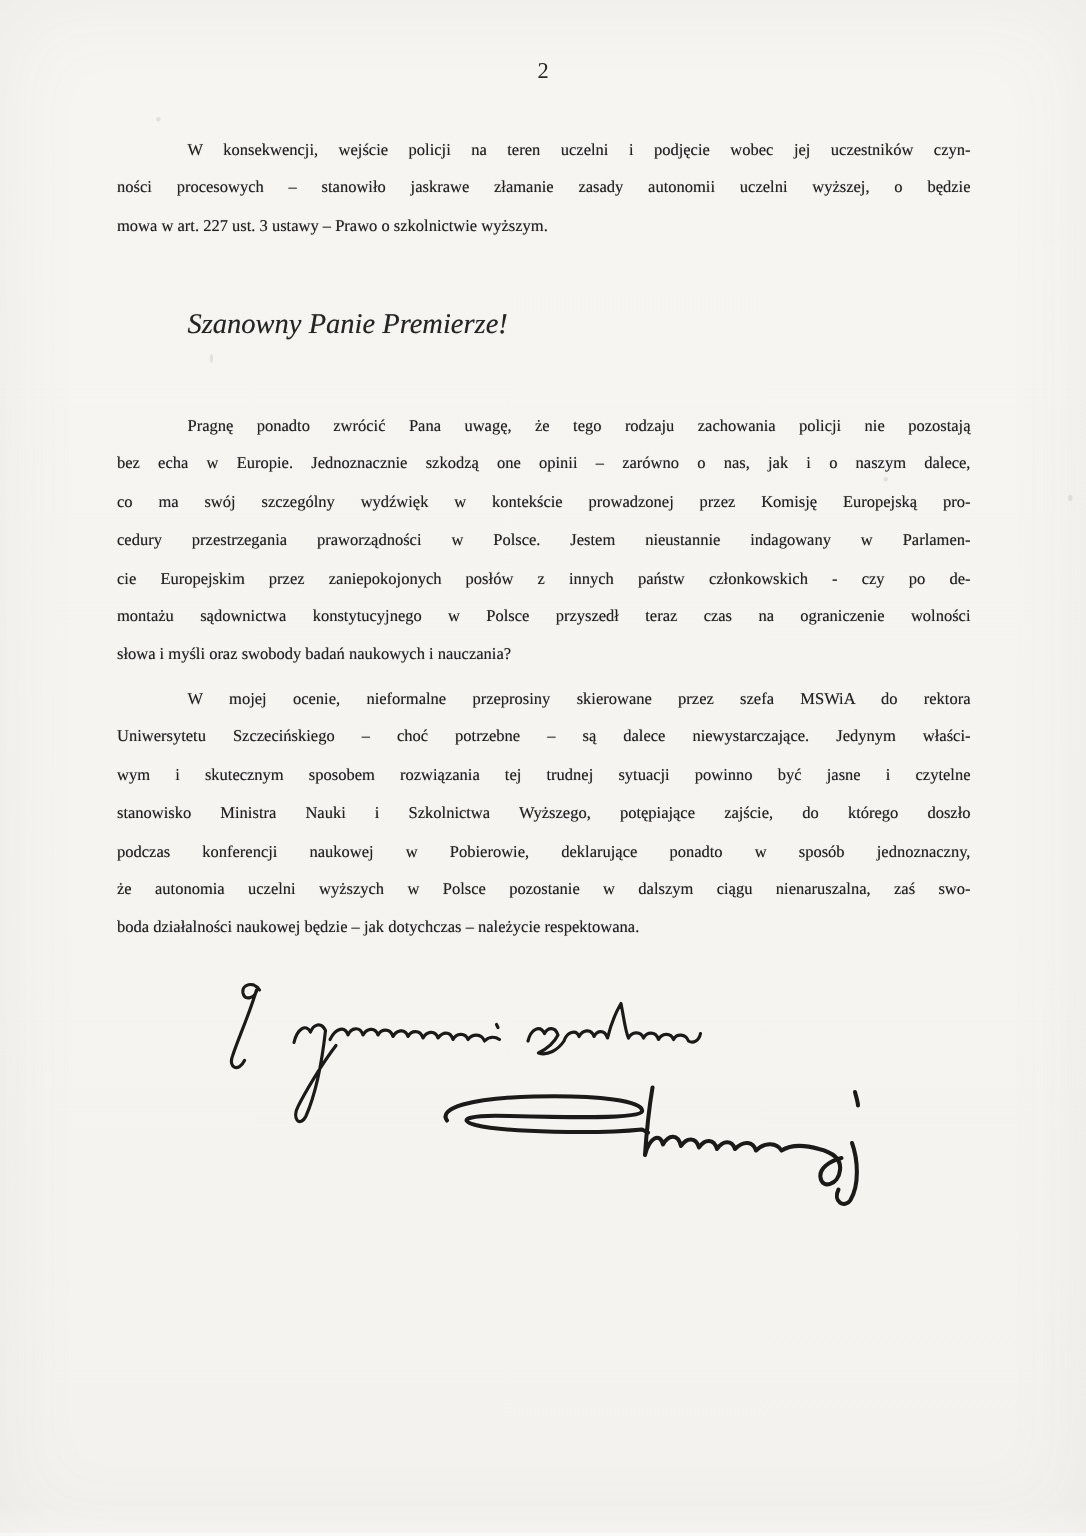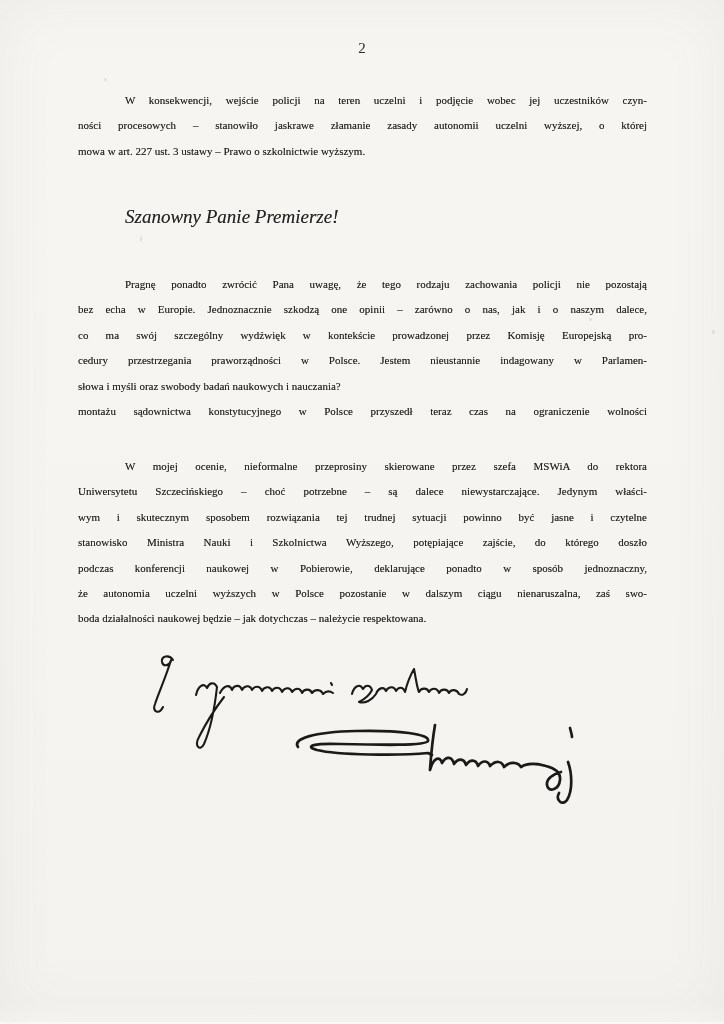--- a/index.html
+++ b/index.html
@@ -37,33 +37,34 @@
 </style>
 </head>
 <body>
 
 <div id="page">
 
   <div class="pageno">2</div>
 
   <div class="block" style="top:88px">
     <div class="line first">W konsekwencji, wejście policji na teren uczelni i podjęcie wobec jej uczestników czyn-</div>
-    <div class="line">ności procesowych – stanowiło jaskrawe złamanie zasady autonomii uczelni wyższej, o której</div>
+    <div class="line">ności procesowych – stanowiło jaskrawe złamanie zasady autonomii uczelni wyższej, o będzie</div>
     <div class="line last">mowa w art. 227 ust. 3 ustawy – Prawo o szkolnictwie wyższym.</div>
   </div>
 
   <div class="salutation" style="top:204px">Szanowny Panie Premierze!</div>
 
   <div class="block" style="top:272px">
     <div class="line first">Pragnę ponadto zwrócić Pana uwagę, że tego rodzaju zachowania policji nie pozostają</div>
     <div class="line">bez echa w Europie. Jednoznacznie szkodzą one opinii – zarówno o nas, jak i o naszym dalece,</div>
     <div class="line">co ma swój szczególny wydźwięk w kontekście prowadzonej przez Komisję Europejską pro-</div>
     <div class="line">cedury przestrzegania praworządności w Polsce. Jestem nieustannie indagowany w Parlamen-</div>
+    <div class="line">cie Europejskim przez zaniepokojonych posłów z innych państw członkowskich - czy po de-</div>
+    <div class="line">montażu sądownictwa konstytucyjnego w Polsce przyszedł teraz czas na ograniczenie wolności</div>
     <div class="line last">słowa i myśli oraz swobody badań naukowych i nauczania?</div>
-    <div class="line">montażu sądownictwa konstytucyjnego w Polsce przyszedł teraz czas na ograniczenie wolności</div>
   </div>
 
   <div class="block" style="top:454px">
     <div class="line first">W mojej ocenie, nieformalne przeprosiny skierowane przez szefa MSWiA do rektora</div>
     <div class="line">Uniwersytetu Szczecińskiego – choć potrzebne – są dalece niewystarczające. Jedynym właści-</div>
     <div class="line">wym i skutecznym sposobem rozwiązania tej trudnej sytuacji powinno być jasne i czytelne</div>
     <div class="line">stanowisko Ministra Nauki i Szkolnictwa Wyższego, potępiające zajście, do którego doszło</div>
     <div class="line">podczas konferencji naukowej w Pobierowie, deklarujące ponadto w sposób jednoznaczny,</div>
     <div class="line">że autonomia uczelni wyższych w Polsce pozostanie w dalszym ciągu nienaruszalna, zaś swo-</div>
     <div class="line last">boda działalności naukowej będzie – jak dotychczas – należycie respektowana.</div>

